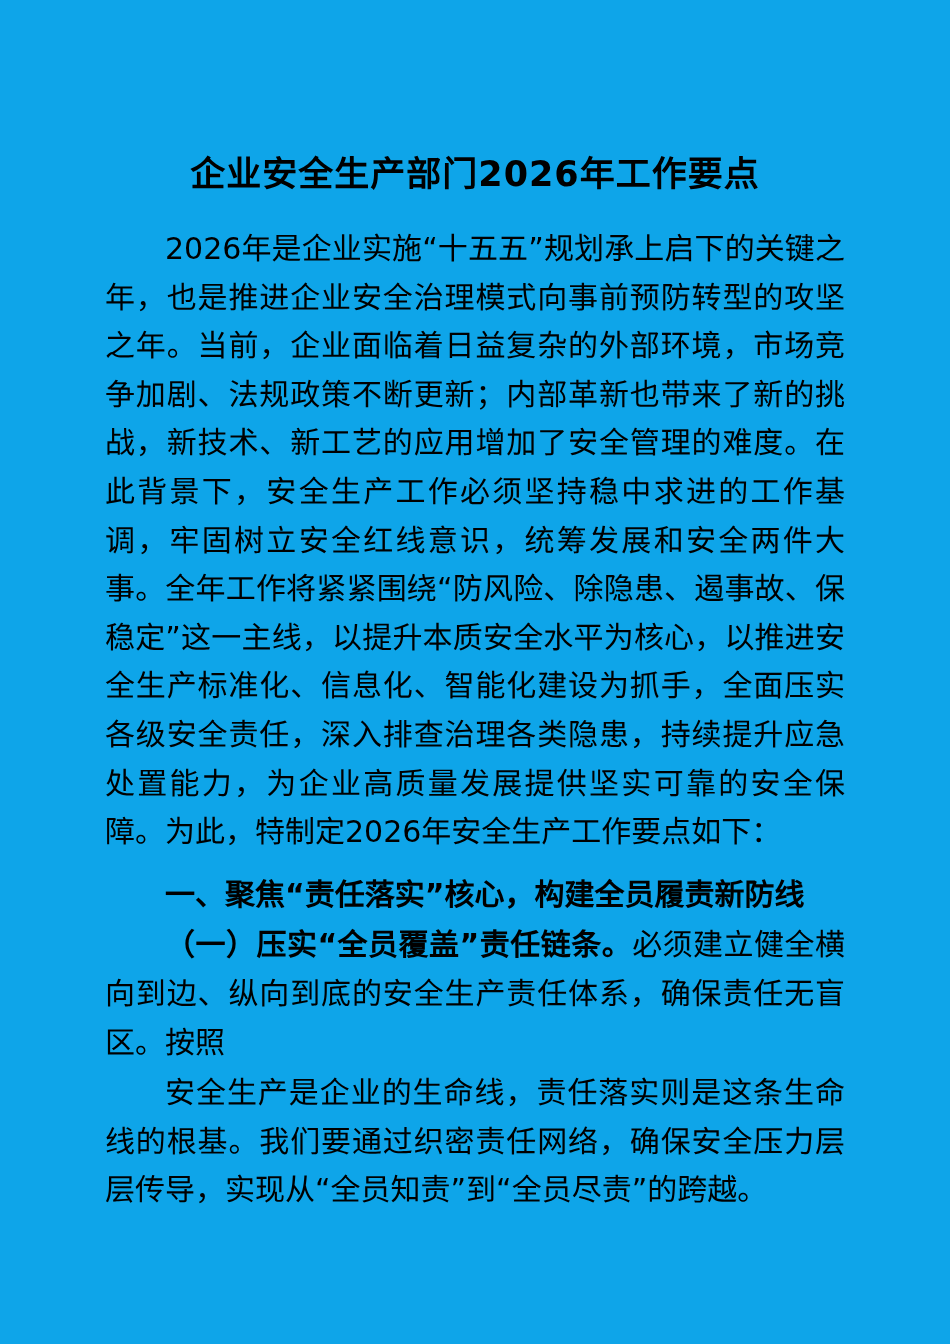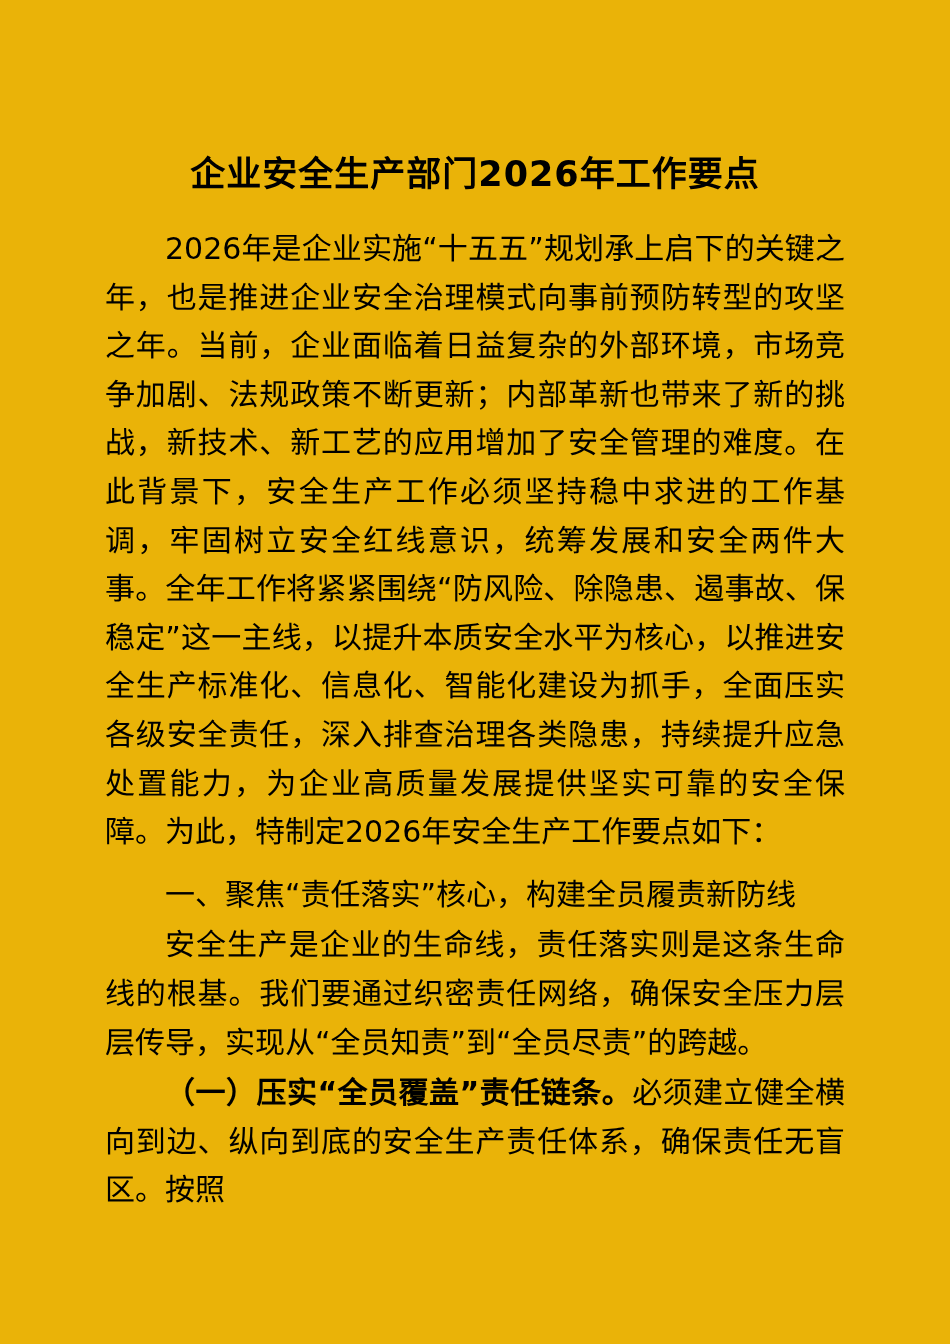--- a/index.html
+++ b/index.html
@@ -13,58 +13,58 @@
     font-family: "DejaVu Sans", "Liberation Sans", sans-serif;
     color: #000000;
     overflow: hidden;
   }
   .page {
     position: relative;
     width: 950px;
     height: 1344px;
     box-sizing: border-box;
     padding: 150px 105px 60px 105px;
-    background: #eab308;
+    background: #0ea5e9;
   }
   .doc-title {
     font-size: 35px;
     font-weight: bold;
     text-align: center;
     letter-spacing: 1px;
     line-height: 1.4;
     margin: 0 0 26px 0;
     color: #000000;
   }
   .para {
     font-size: 30px;
     line-height: 1.62;
     text-align: justify;
     text-justify: inter-ideograph;
     margin: 0 0 2px 0;
     text-indent: 2em;
     color: #000000;
   }
   .para.heading {
-    font-weight: normal;
+    font-weight: bold;
     margin-top: 14px;
   }
   .para .lead-bold {
     font-weight: bold;
   }
 </style>
 </head>
 <body>
 
 <div class="page">
 
   <h1 class="doc-title">企业安全生产部门2026年工作要点</h1>
 
   <p class="para">2026年是企业实施“十五五”规划承上启下的关键之年，也是推进企业安全治理模式向事前预防转型的攻坚之年。当前，企业面临着日益复杂的外部环境，市场竞争加剧、法规政策不断更新；内部革新也带来了新的挑战，新技术、新工艺的应用增加了安全管理的难度。在此背景下，安全生产工作必须坚持稳中求进的工作基调，牢固树立安全红线意识，统筹发展和安全两件大事。全年工作将紧紧围绕“防风险、除隐患、遏事故、保稳定”这一主线，以提升本质安全水平为核心，以推进安全生产标准化、信息化、智能化建设为抓手，全面压实各级安全责任，深入排查治理各类隐患，持续提升应急处置能力，为企业高质量发展提供坚实可靠的安全保障。为此，特制定2026年安全生产工作要点如下：</p>
 
   <p class="para heading">一、聚焦“责任落实”核心，构建全员履责新防线</p>
 
-  <p class="para">安全生产是企业的生命线，责任落实则是这条生命线的根基。我们要通过织密责任网络，确保安全压力层层传导，实现从“全员知责”到“全员尽责”的跨越。</p>
-
   <p class="para">
     <span class="lead-bold">（一）压实“全员覆盖”责任链条。</span><span>必须建立健全横向到边、纵向到底的安全生产责任体系，确保责任无盲区。按照</span>
   </p>
 
+  <p class="para">安全生产是企业的生命线，责任落实则是这条生命线的根基。我们要通过织密责任网络，确保安全压力层层传导，实现从“全员知责”到“全员尽责”的跨越。</p>
+
 </div>
 
 </body></html>

